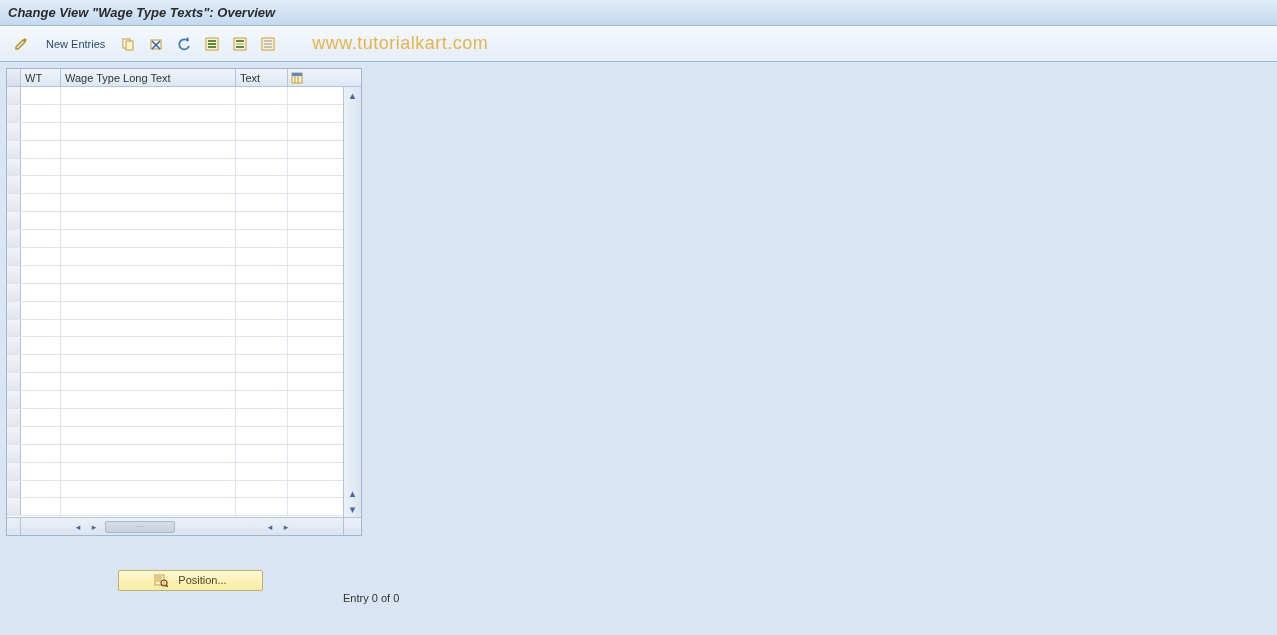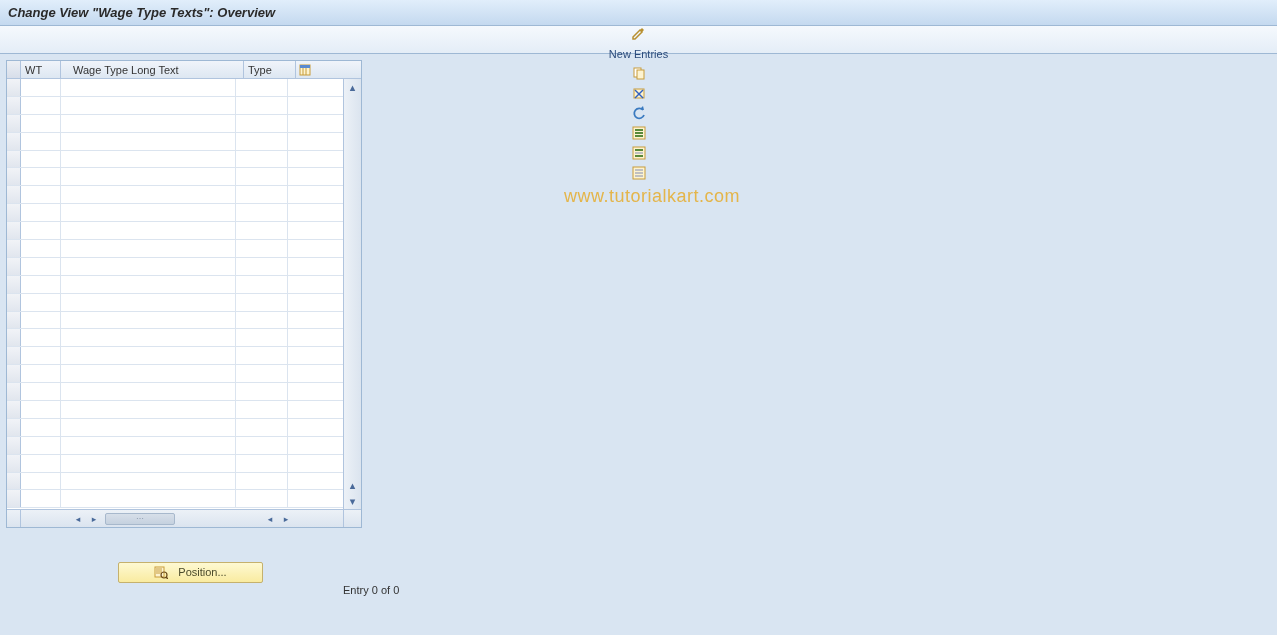--- a/index.html
+++ b/index.html
@@ -9,28 +9,27 @@
       height: 26px;
       background: linear-gradient(to bottom, #e1eefb 0%, #c4d9ef 100%);
       border-bottom: 1px solid #9eb8d4;
       display: flex;
       align-items: center;
       padding: 0 8px;
     }
     .titlebar-text { font-weight: bold; font-style: italic; font-size: 13px; color: #2a2a2a; }
     
     .toolbar {
-      height: 28px;
+      height: 36px;
       background: linear-gradient(to bottom, #f5f9fd 0%, #e4edf7 100%);
       border-bottom: 1px solid #9eb8d4;
       display: flex;
       align-items: center;
       padding: 0 10px;
       gap: 6px;
-      flex-direction: column;
     }
     .toolbar-btn { 
       display: inline-flex; align-items: center; justify-content: center;
       height: 20px; padding: 0 4px; cursor: pointer;
     }
     .toolbar-icon { display: inline-block; }
     .new-entries { color: #2a4a7a; padding: 0 6px; cursor: pointer; }
     
     .watermark { 
       color: #e4b54a; font-size: 18px; font-weight: normal;
@@ -52,21 +51,21 @@
     
     .table-header {
       display: flex;
       background: linear-gradient(to bottom, #f0f4fa 0%, #dde7f2 100%);
       height: 18px;
       border-bottom: 1px solid #b0c4de;
     }
     .th { border-right: 1px solid #b0c4de; padding: 2px 4px; color: #333; display:flex; align-items:center; }
     .th.sel { width: 14px; background: linear-gradient(to bottom,#eceff4,#d7deea); }
     .th.wt { width: 40px; }
-    .th.long { width: 175px; margin-left: 8px; }
+    .th.long { width: 175px; }
     .th.text { width: 52px; }
     .th.cfg { width: 18px; border-right:none; display:flex; justify-content:center; align-items:center; cursor:pointer;}
     
     .table-body { height: 430px; position: relative; display:flex; }
     .rows { flex:1; }
     .row { display: flex; height: 17.9px; border-bottom: 1px solid #dbe4ef; }
     .cell { border-right: 1px solid #dbe4ef; background: #fff; }
     .cell.sel { width: 14px; background: linear-gradient(to bottom,#f1f3f7,#e1e6ee); border-right: 1px solid #b0c4de; cursor:pointer;}
     .cell.wt { width: 40px; }
     .cell.long { width: 175px; }
@@ -172,21 +171,21 @@
   </span>
   <span class="watermark">www.tutorialkart.com</span>
 </div>
 
 <div class="main-area">
   <div class="table-container">
     <div class="table-header">
       <div class="th sel"></div>
       <div class="th wt">WT</div>
       <div class="th long">Wage Type Long Text</div>
-      <div class="th text">Type</div>
+      <div class="th text">Text</div>
       <div class="th cfg">
         <span>
           <svg width="12" height="12" viewBox="0 0 12 12">
               <rect x="1" y="1" width="10" height="10" fill="#fdf3d0" stroke="#c79c3a"></rect>
               <line x1="4" y1="1" x2="4" y2="11" stroke="#c79c3a"></line>
               <line x1="7" y1="1" x2="7" y2="11" stroke="#c79c3a"></line>
               <rect x="1" y="1" width="10" height="3" fill="#5a8ad0"></rect>
             </svg>
         </span>
       </div>

